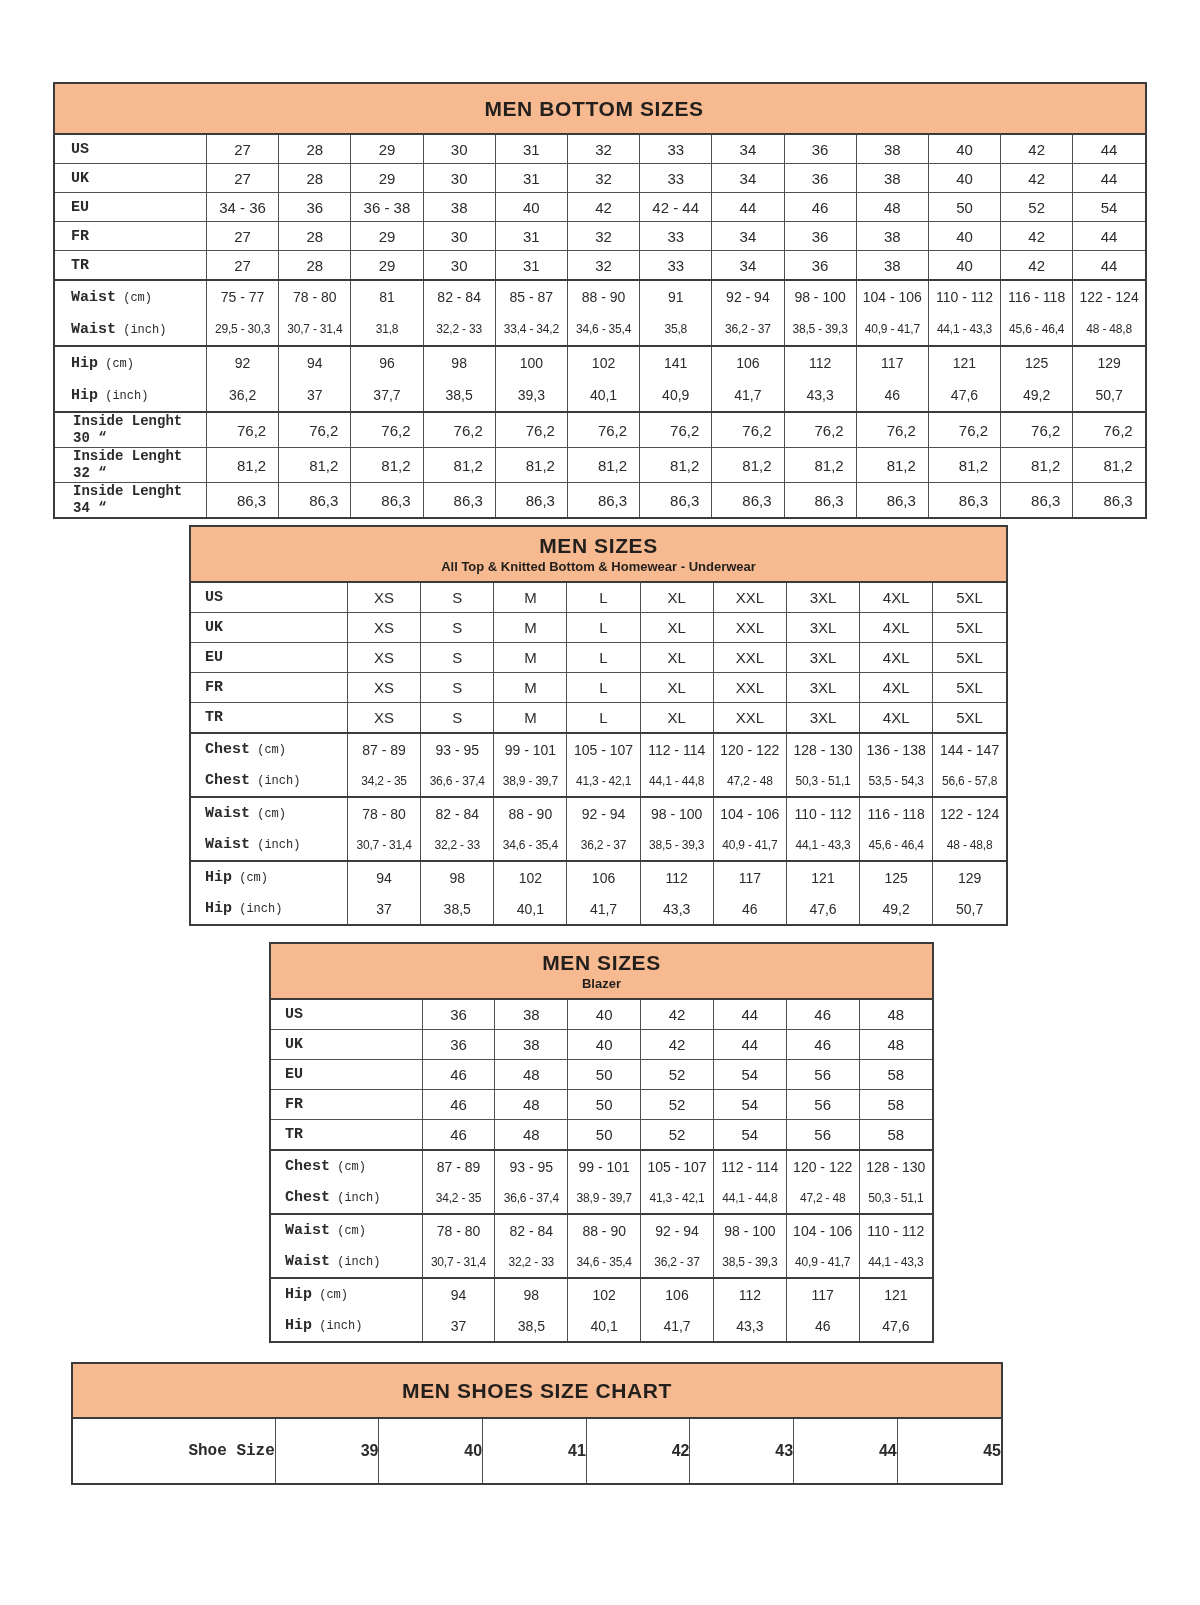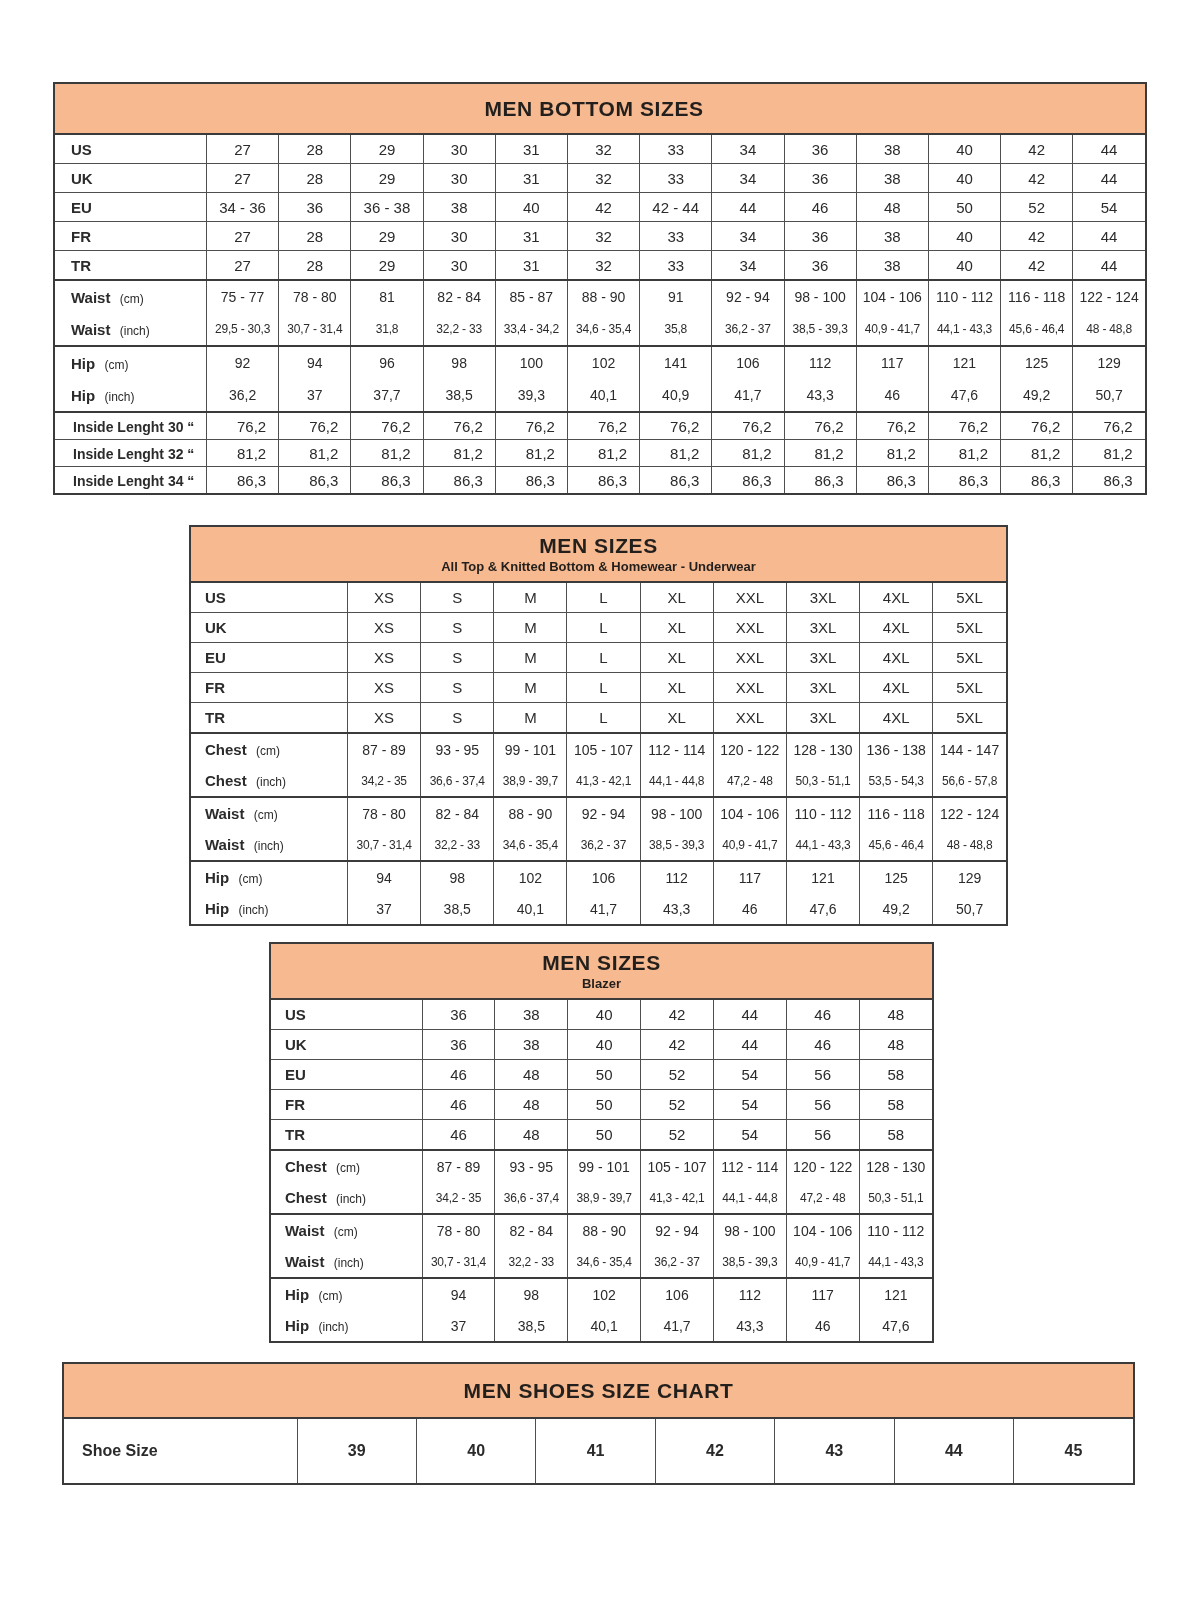--- a/index.html
+++ b/index.html
@@ -15,30 +15,30 @@
     background:#F6B990;border-bottom:2px solid #3b3b3b;text-align:center;color:#231f1c;
   }
   .t-title{font-weight:700;font-size:21px;letter-spacing:.6px;line-height:24px;}
   .t-sub{font-weight:700;font-size:13px;line-height:16px;margin-top:1px;}
   .t-sub:empty{display:none;}
   table{border-collapse:collapse;width:100%;table-layout:fixed;}
   td{
     border:1px solid #4f4f4f;text-align:center;vertical-align:middle;
     font-size:15px;padding:0;color:#2b2b2b;
   }
-  tr td:first-child{border-left:none;}
+  tr td:first-child{border-left:none;font-family:Liberation Mono, monospace;}
   tr td:last-child{border-right:none;}
   tbody tr:first-child td{border-top:none;}
   tbody tr:last-child td{border-bottom:none;}
   tr.group td{border-top:2px solid #3b3b3b;}
   tr.pairtop td{border-bottom:none;}
   tr.unitrow td{border-top:none;}
   td.lbl{text-align:left;font-weight:700;}
   .lm{font-weight:700;font-size:15px;}
-  .lu{font-weight:400;font-size:12px;margin-left:6px;}
+  .lu{font-weight:400;font-size:12px;}
   tr.small td:not(.lbl){font-size:12px;letter-spacing:-.2px;}
   tr.boldvals td{font-weight:700;}
 
   
   .t1{left:53px;top:82px;width:1094px;}
   .t1 .thead{padding:13px 12px 12px 0;}
   .t1 col.cl{width:13.9%;}  .t1 col.cd{width:6.623%;}
   .t1 td{height:28px;}
   .t1 td.lbl{padding-left:16px;}
   .t1 tr.pairtop td,.t1 tr.unitrow td{height:32px;}
@@ -61,24 +61,24 @@
   .t3{left:269px;top:942px;width:665px;}
   .t3 .thead{padding:7px 0 6px 0;}
   .t3 col.cl{width:22.85%;} .t3 col.cd{width:11.02%;}
   .t3 td{height:29px;}
   .t3 td.lbl{padding-left:14px;}
   .t3 tr.pairtop td,.t3 tr.unitrow td{height:31px;}
   .t3 tr.pairtop td:not(.lbl){font-size:14px;}
   .t3 tr.unitrow:not(.small) td:not(.lbl){font-size:14px;}
 
   
-  .t4{left:62px;top:1362px;width:1073px;}
+  .t4{left:71px;top:1362px;width:932px;}
   .t4 .thead{padding:15px 0 14px 0;}
   .t4 col.cl{width:21.8%;}  .t4 col.cd{width:11.17%;}
-  .t4 td{height:64px;}
+  .t4 td{height:64px;text-align:right;}
   .t4 td.lbl{padding-left:18px;}
   .t4 .lm{font-size:16px;}
   .t4 tr.boldvals td{font-size:16px;}
   .t4 tr.group td{height:38px;font-size:14px;}
 </style>
 </head>
 <body>
 
 <section class="tblwrap t1">
   <header class="thead">

